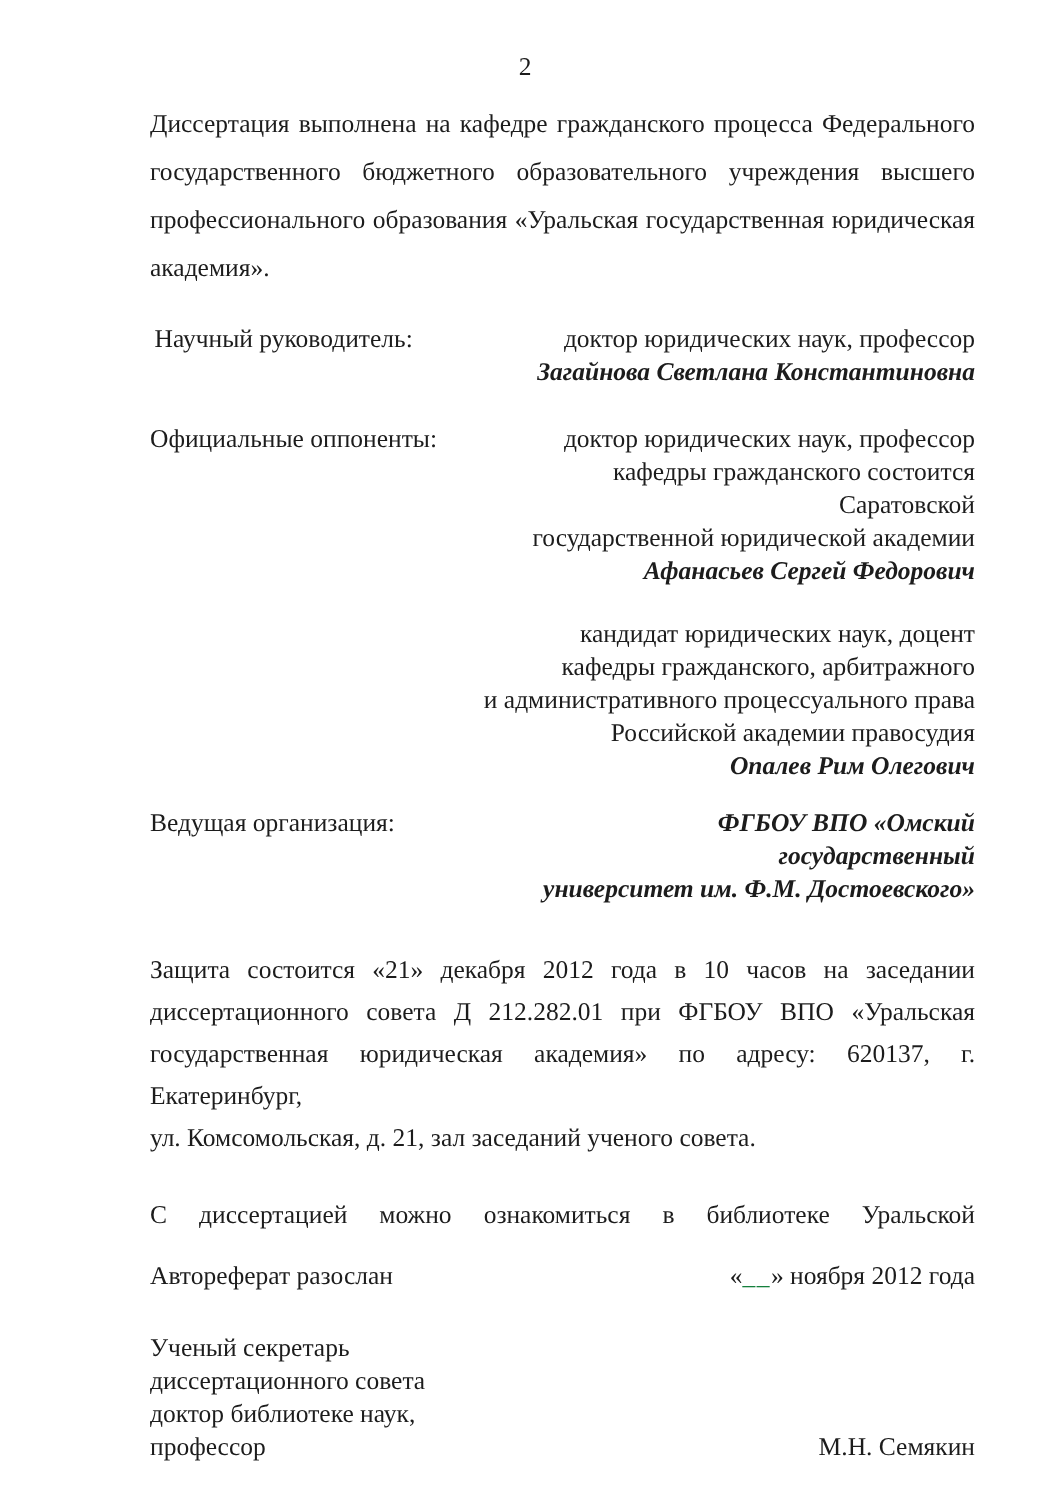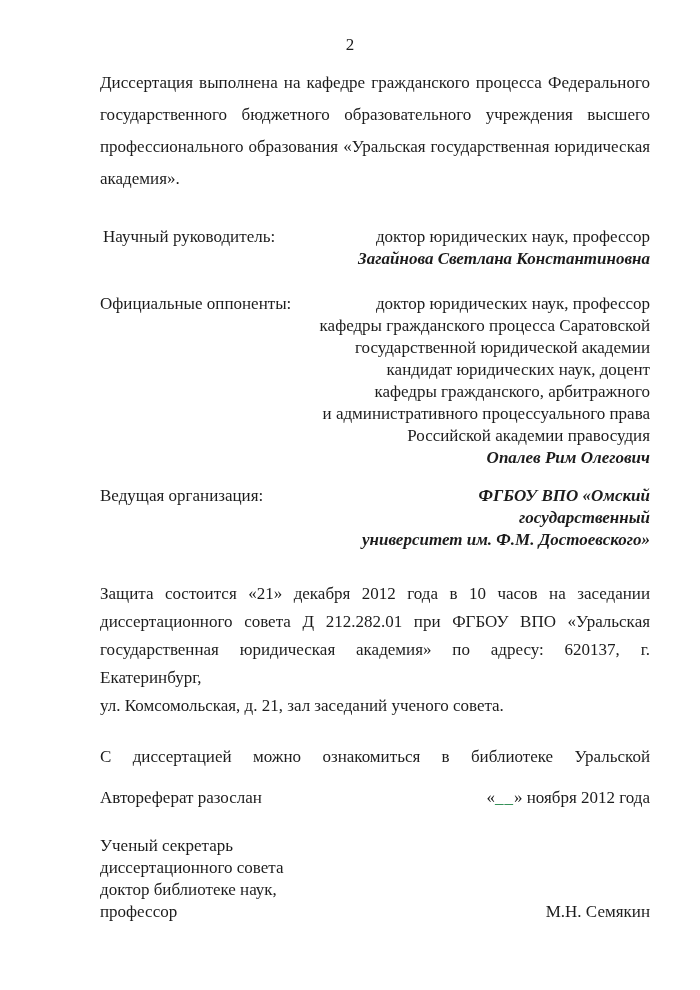--- a/index.html
+++ b/index.html
@@ -37,23 +37,23 @@
   }
   .para-affiliation { margin-top: 11px; line-height: 32px; }
   .para-defense     { margin-top: 29px; line-height: 28px; }
   .para-library     { margin-top: 26px; line-height: 22px; }
 
   
   .row {
     display: flex;
     line-height: 22px;
   }
-  .row-supervisor  { margin-top: 31px; }
+  .row-supervisor  { margin-top: 20px; }
   .row-opponents   { margin-top: 23px; }
-  .row-opponent2   { }
+  .row-opponent2   { margin-top: 20px; }
   .row-leadingorg  { margin-top: 16px; gap: 32px; }
   .row-label {
     width: 215px;
     flex: 0 0 auto;
   }
   .row-label.pad3 { padding-left: 3px; box-sizing: border-box; }
   .row-value {
     flex: 1 1 auto;
     text-align: right;
   }
@@ -110,23 +110,24 @@
         </div>
       <div class="person-name">Загайнова Светлана Константиновна</div>
     </div>
   </div>
 
   <div class="row row-opponents">
     <div class="row-label">Официальные оппоненты:</div>
     <div class="row-value">
       <div>
           <div class="line">доктор юридических наук, профессор</div>
-          <div class="line">кафедры гражданского процесса Саратовской</div>
+          <div class="line">кафедры гражданского состоится Саратовской</div>
           <div class="line jline-last">государственной юридической академии</div>
         </div>
+      <div class="person-name">Афанасьев Сергей Федорович</div>
     </div>
   </div>
 
   <div class="row row-opponent2">
     <div class="row-label"></div>
     <div class="row-value">
       <div>
           <div class="line">кандидат юридических наук, доцент</div>
           <div class="line">кафедры гражданского, арбитражного</div>
           <div class="line">и административного процессуального права</div>

